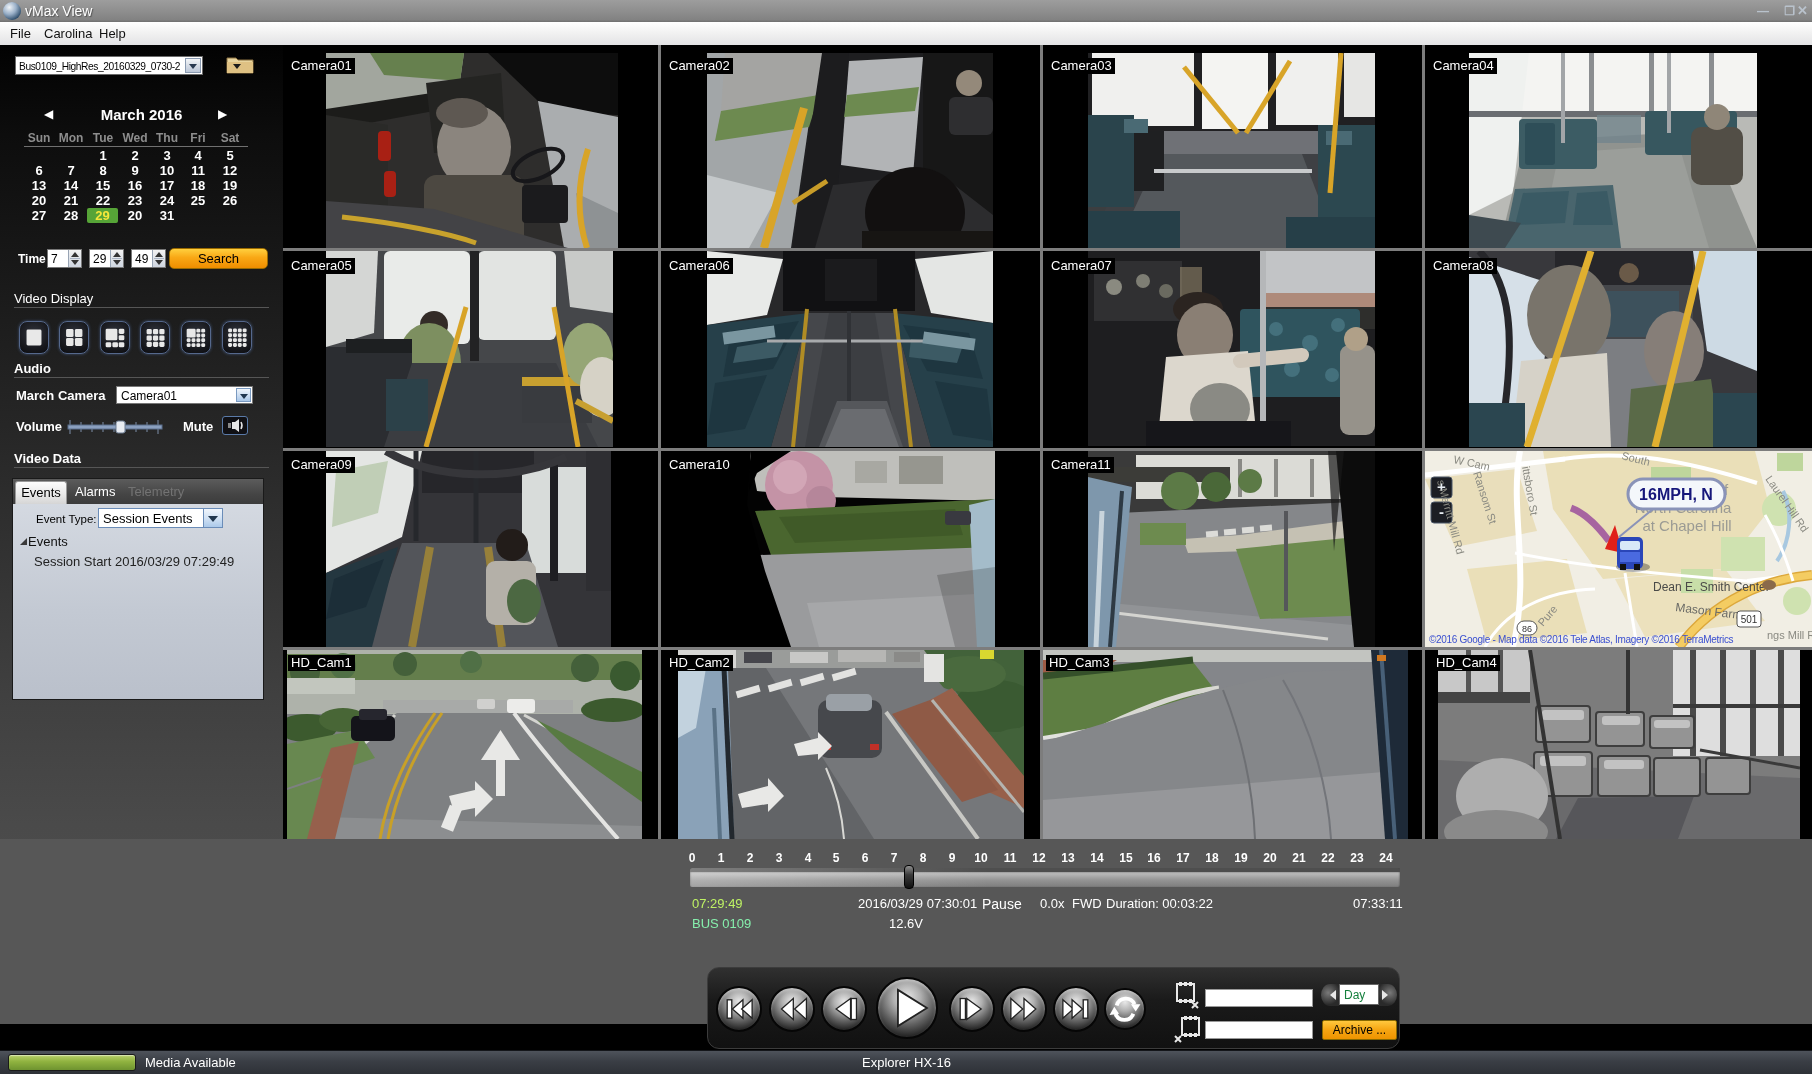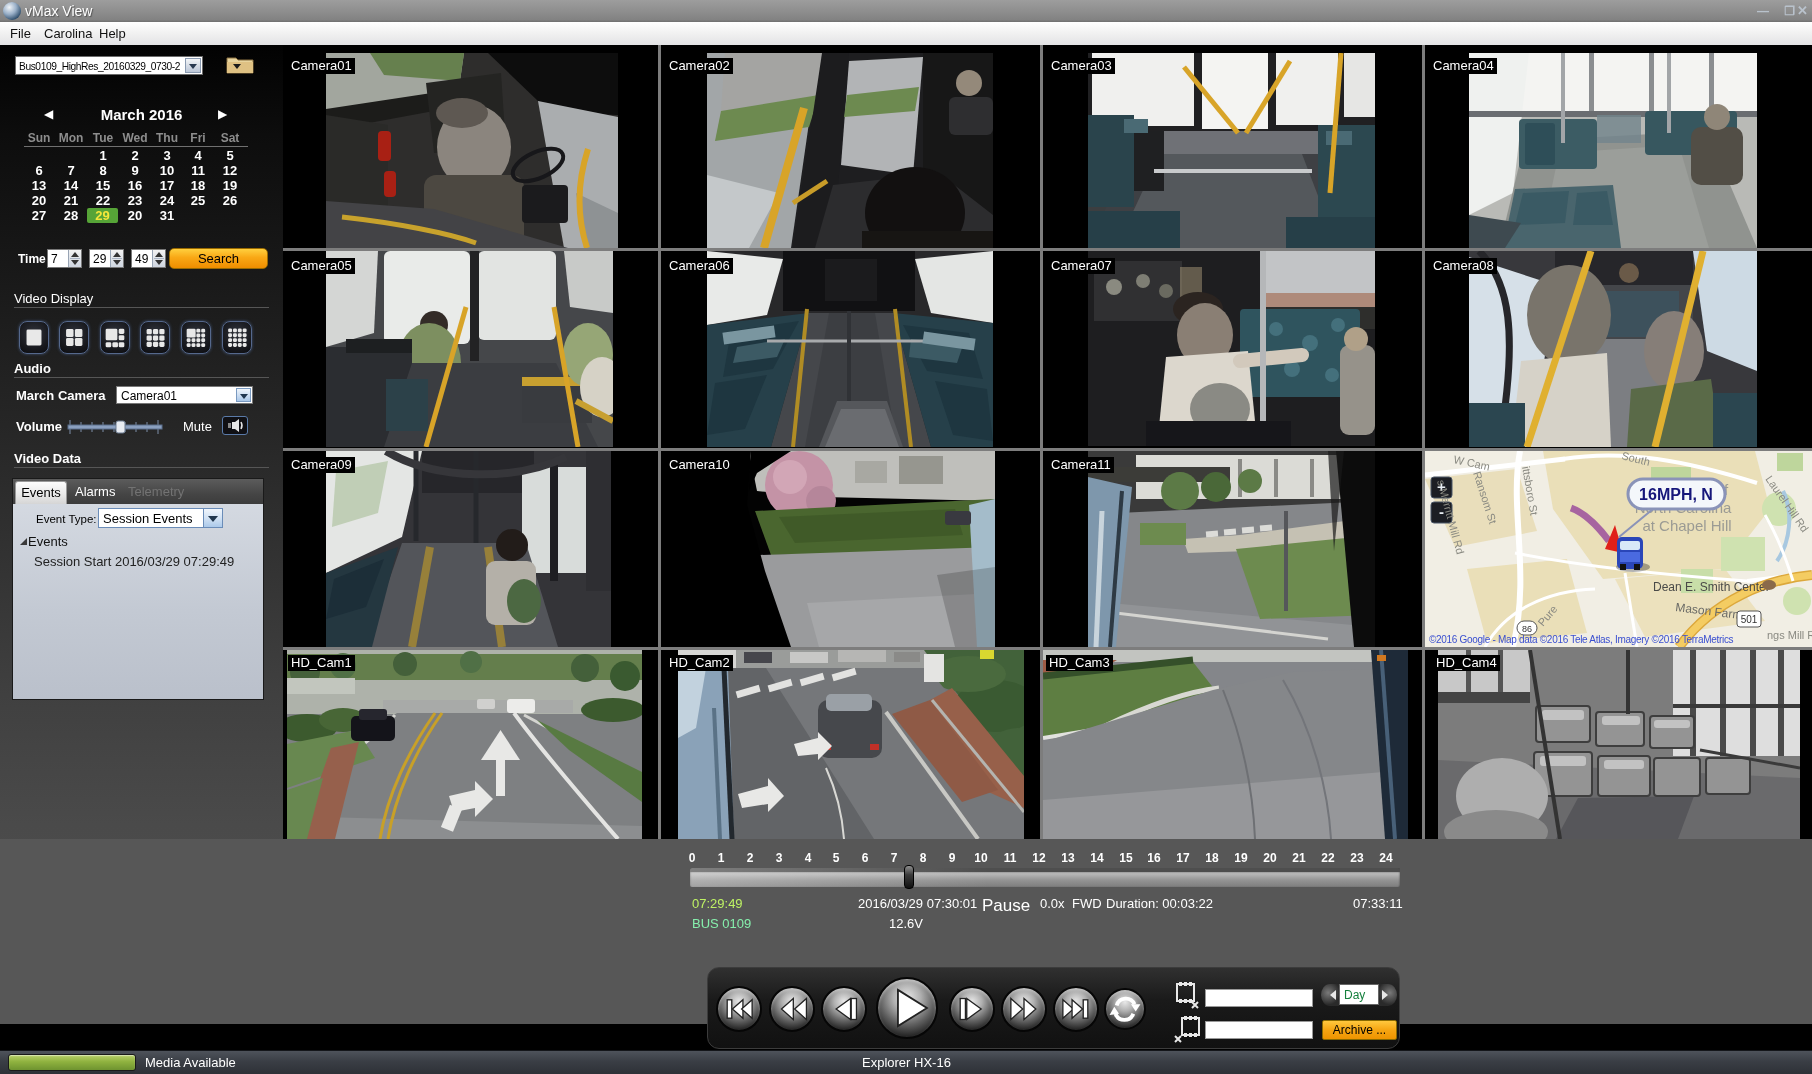--- a/index.html
+++ b/index.html
@@ -140,21 +140,21 @@
         <line x1="37" y1="5" x2="37" y2="15"></line>
         <line x1="48" y1="5" x2="48" y2="15"></line>
         <line x1="59" y1="5" x2="59" y2="15"></line>
         <line x1="70" y1="5" x2="70" y2="15"></line>
         <line x1="81" y1="5" x2="81" y2="15"></line>
         <line x1="92" y1="3" x2="92" y2="17"></line>
   </g>
   <rect x="2" y="8" width="94" height="4" fill="#8ba0bf" stroke="#5a6e8c" stroke-width="1"></rect>
   <rect x="50" y="4" width="9" height="12" rx="2" fill="#e8ecf2" stroke="#6a7a90"></rect>
  </svg>
- <div class="abs w" style="left:183px;top:374px;font-size:13px;font-weight:normal">Mute</div>
+ <div class="abs w" style="left:183px;top:374px;font-size:13px;font-weight:bold">Mute</div>
  <div class="abs" style="left:222px;top:371px;width:26px;height:19px;background:#101014;border:1px solid #5a7aa8;border-radius:3px">
   <svg width="24" height="17" viewBox="0 0 24 17">
         <path d="M9 5 L12 5 L16 2 L16 15 L12 12 L9 12 Z" fill="#e8e8e8"></path>
         <path d="M18 5 Q20 8.5 18 12" stroke="#e8e8e8" stroke-width="1.5" fill="none"></path>
         <rect x="5" y="6" width="3" height="5" fill="#888"></rect>
       </svg>
  </div>
 
  <div class="abs w" style="left:14px;top:406px;font-size:13px;font-weight:bold">Video Data</div>
  <div class="abs" style="left:14px;top:422px;width:255px;height:1px;background:#565656"></div>
@@ -738,21 +738,21 @@
 <div class="abs" style="left:1289px;top:12px;width:20px;text-align:center;font-size:12px;font-weight:bold;color:#fff">21</div>
 <div class="abs" style="left:1318px;top:12px;width:20px;text-align:center;font-size:12px;font-weight:bold;color:#fff">22</div>
 <div class="abs" style="left:1347px;top:12px;width:20px;text-align:center;font-size:12px;font-weight:bold;color:#fff">23</div>
 <div class="abs" style="left:1376px;top:12px;width:20px;text-align:center;font-size:12px;font-weight:bold;color:#fff">24</div>
 <div class="abs" style="left:690px;top:29px;width:710px;height:19px;background:linear-gradient(180deg,#4e4e4e,#b9b9b9 30%,#939393 65%,#7d7d7d);border-radius:2px;box-shadow:inset 0 1px 2px #333"></div>
 <div class="abs" style="left:690px;top:29px;width:710px;height:4px;background:#4e4e4e;border-radius:2px 2px 0 0"></div>
     <div class="abs" style="left:690px;top:29px;width:300px;height:19px;background:linear-gradient(90deg,rgba(255,255,255,.28),rgba(255,255,255,0));border-radius:2px"></div>
 <div class="abs" style="left:904px;top:26px;width:10px;height:24px;background:linear-gradient(180deg,#909090,#3a3a3a 40%,#101010);border-radius:4px;border:1px solid #000"></div>
 <div class="abs" style="left:692px;top:57px;font-size:13px;color:#bef264">07:29:49</div>
 <div class="abs" style="left:858px;top:57px;font-size:13px;color:#fff">2016/03/29 07:30:01</div>
-<div class="abs" style="left:982px;top:57px;font-size:17px;color:#fff">Pause</div>
+<div class="abs" style="left:982px;top:57px;font-size:14px;color:#fff">Pause</div>
 <div class="abs" style="left:1040px;top:57px;font-size:13px;color:#fff">0.0x</div>
 <div class="abs" style="left:1072px;top:57px;font-size:13px;color:#fff">FWD</div>
 <div class="abs" style="left:1106px;top:57px;font-size:13px;color:#fff">Duration: 00:03:22</div>
 <div class="abs" style="left:1353px;top:57px;font-size:13px;color:#fff">07:33:11</div>
 <div class="abs" style="left:692px;top:77px;font-size:13px;color:#86efac">BUS 0109</div>
 <div class="abs" style="left:889px;top:77px;font-size:13px;color:#fff">12.6V</div>
 </div>
 <div class="abs" style="left:0;top:1024px;width:1812px;height:26px;background:#000"></div>
 <div class="abs" id="pbp" style="left:707px;top:967px;width:693px;height:82px;background:linear-gradient(180deg,#303030,#1a1a1a 40%,#111);border-radius:12px;border:1px solid #3c3c3c">
 <div class="abs" style="left:8px;top:18px;width:46px;height:46px;border-radius:50%;background:radial-gradient(circle at 50% 32%,#e8e8e8,#b0b0b0 28%,#636363 55%,#222 80%,#0a0a0a);border:2px solid #060606;box-shadow:inset 0 2px 3px rgba(255,255,255,.45)">

